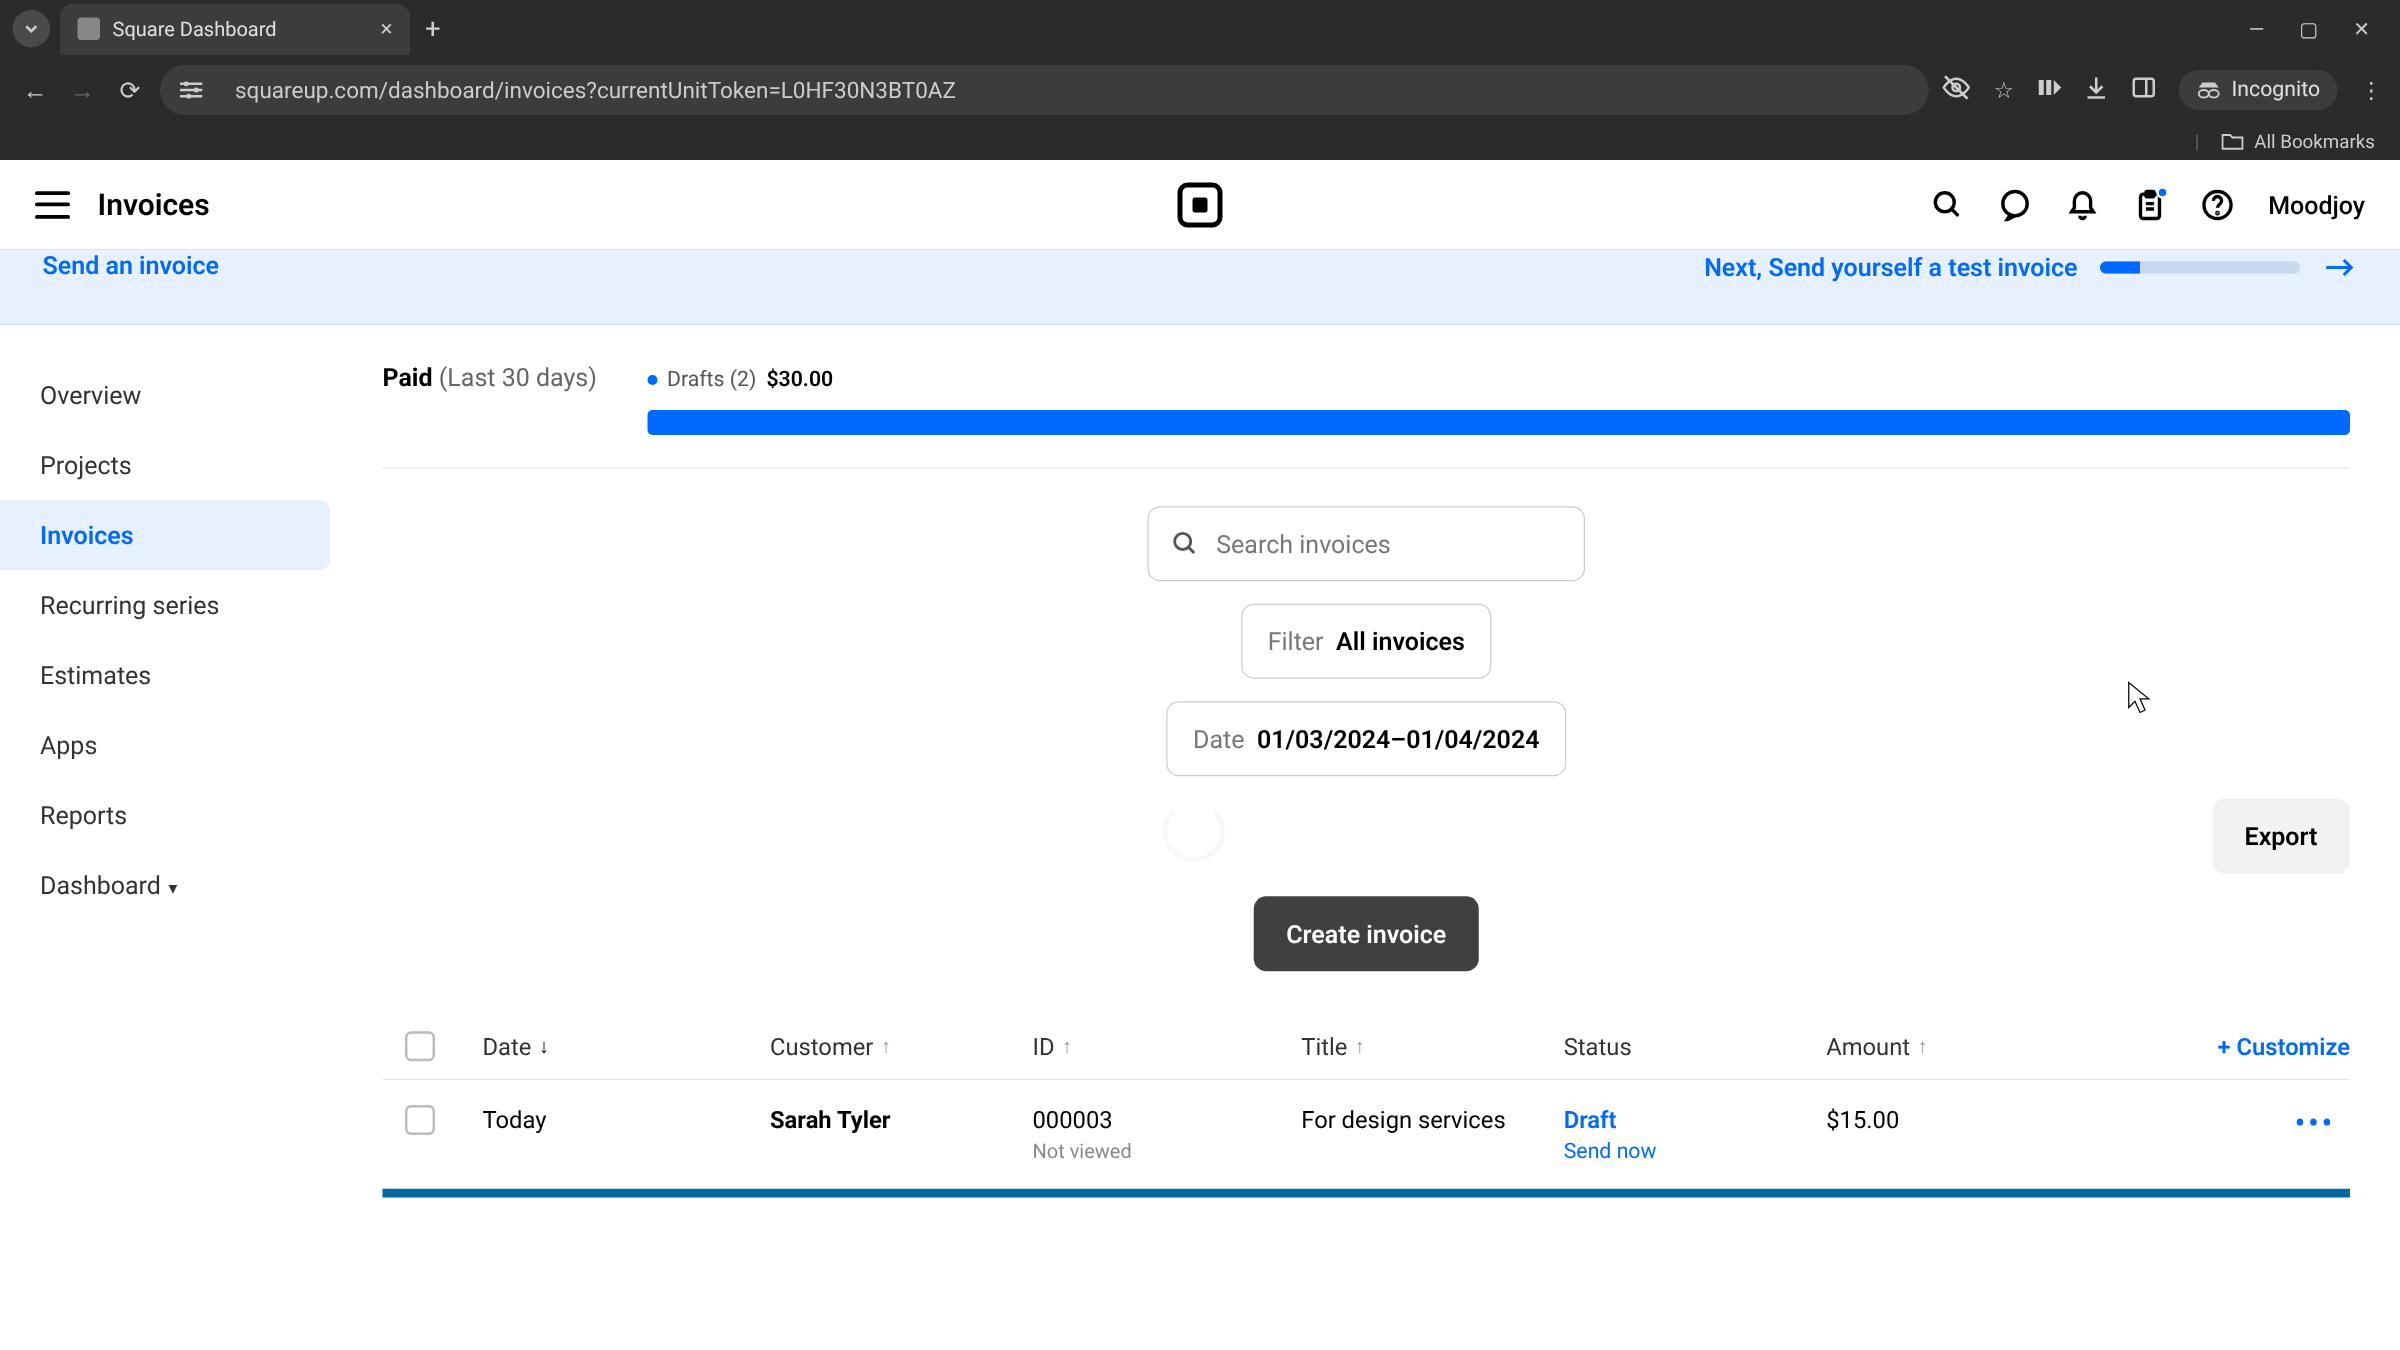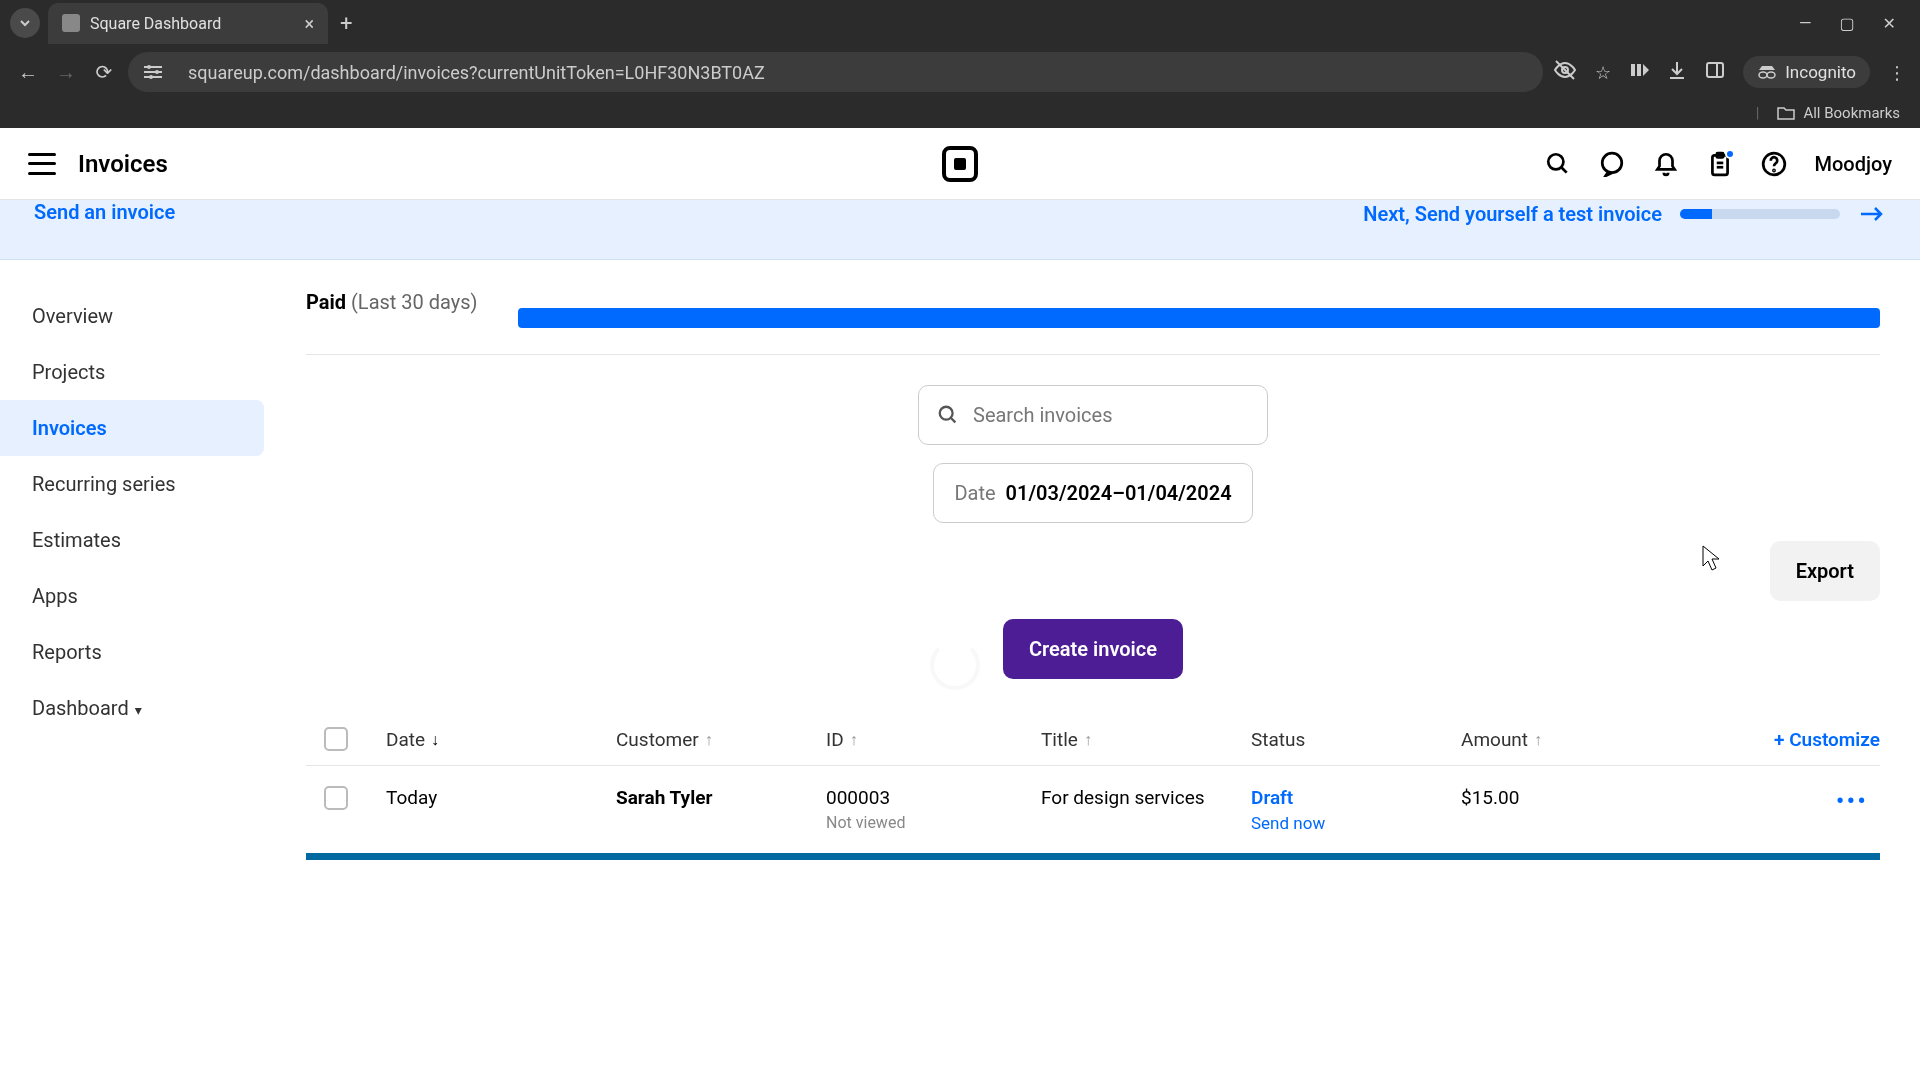--- a/index.html
+++ b/index.html
@@ -65,21 +65,21 @@
 .drafts-legend b { color:#000; font-weight:600; }
 .big-bar { height:20px; background:#006aff; border-radius:4px; margin-top:14px; }
 
 
 .controls { display:flex; align-items:center; gap:18px; margin-top: 30px; flex-direction: column; }
 .search-box { display:flex; align-items:center; gap:14px; border:1px solid #ccc; border-radius:10px; height:60px; width:350px; padding:0 18px; font-size:20px; color:#777; }
 .filter-box, .date-box { display:flex; align-items:center; gap:10px; border:1px solid #ccc; border-radius:10px; height:60px; padding:0 20px; font-size:20px; }
 .filter-box .lbl, .date-box .lbl { color:#777; }
 .filter-box .val, .date-box .val { color:#000; font-weight:600; }
 .export-btn { margin-left:auto; background:#f2f2f2; border-radius:10px; height:60px; padding:0 26px; font-size:20px; font-weight:600; display:flex; align-items:center; }
-.create-btn { background:#4c1d95; color:#fff; border-radius:10px; height:60px; padding:0 26px; font-size:20px; font-weight:600; display:flex; align-items:center; }
+.create-btn { background:#404040; color:#fff; border-radius:10px; height:60px; padding:0 26px; font-size:20px; font-weight:600; display:flex; align-items:center; }
 
 
 .table { margin-top: 34px; }
 .thead { display:flex; align-items:center; border-bottom:1px solid #e5e5e5; padding: 14px 0; }
 .th { font-size:19px; color:#333; display:flex; align-items:center; gap:6px; }
 .sort-arrow { color:#999; font-size:16px; }
 .sort-arrow.active { color:#000; }
 .col-check { width:80px; padding-left:18px; }
 .col-date { width:230px; }
 .col-customer { width:210px; }
@@ -248,31 +248,40 @@
     <div class="sidebar-item">Reports</div>
     <div class="sidebar-item"><span>Dashboard</span><span class="chev">▾</span></div>
   </div>
 
   <div class="main">
     <div class="stats-row">
       <div class="paid-block">
         <div class="label"><b>Paid</b> <span class="period">(Last 30 days)</span></div>
       </div>
       <div class="drafts-block">
+        <div class="drafts-legend">
+            <span class="dot"></span>
+            <span>Drafts (2)</span> 
+            <b>$30.00</b>
+          </div>
         <div class="big-bar"></div>
       </div>
     </div>
 
     <div class="controls">
       <div class="search-box">
         <svg width="22" height="22" viewBox="0 0 24 24" fill="none" stroke="#555" stroke-width="2.5">
             <circle cx="10" cy="10" r="7"></circle>
             <line x1="20" y1="20" x2="15" y2="15"></line>
           </svg>
         <span>Search invoices</span>
+      </div>
+      <div class="filter-box">
+        <span class="lbl">Filter</span>
+        <span class="val">All invoices</span>
       </div>
       <div class="date-box">
         <span class="lbl">Date</span>
         <span class="val">01/03/2024–01/04/2024</span>
       </div>
       <div class="export-btn">Export</div>
       <div class="create-btn">Create invoice</div>
     </div>
 
     <div class="table">

